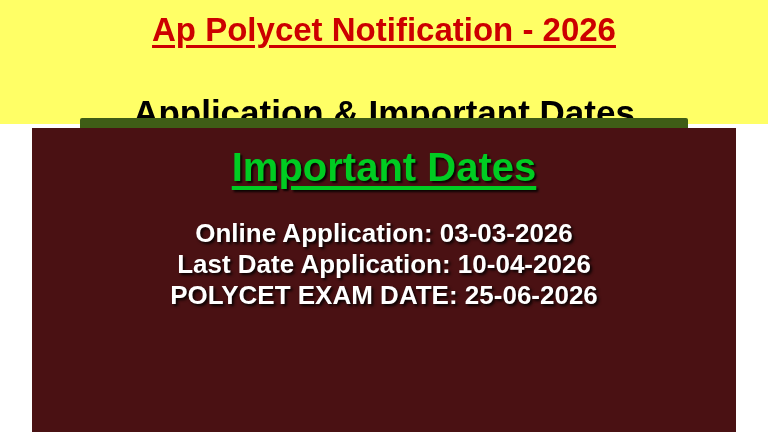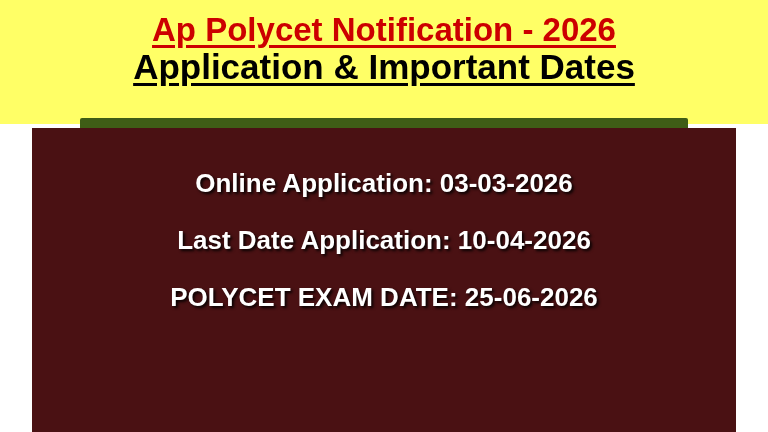--- a/index.html
+++ b/index.html
@@ -26,34 +26,35 @@
     top: 0;
     width: 768px;
     height: 124px;
     background: #ffff66;
     display: flex;
     flex-direction: column;
     align-items: center;
     justify-content: flex-start;
     box-sizing: border-box;
     padding-top: 12px;
+    gap: 32px;
   }
   .header-line1 {
     font-size: 33px;
     font-weight: bold;
     color: #cc0000;
     text-decoration: underline;
     text-underline-offset: 4px;
     letter-spacing: 0px;
     white-space: nowrap;
     line-height: 1.1;
     font-family: "Liberation Sans", sans-serif;
   }
   .header-line2 {
-    margin-top: 0;
+    margin-top: 14px;
     font-size: 35px;
     font-weight: bold;
     color: #000000;
     text-decoration: underline;
     text-underline-offset: 4px;
     white-space: nowrap;
     line-height: 1.1;
     font-family: "Liberation Sans", sans-serif;
   }
   
@@ -86,21 +87,20 @@
     text-decoration: underline;
     text-underline-offset: 5px;
     text-shadow: 2px 2px 2px rgba(0,0,0,0.85);
     line-height: 1.25;
     font-family: "Liberation Sans", sans-serif;
   }
   .dates-list {
     margin-top: 26px;
     display: flex;
     flex-direction: column;
-    gap: 26px;
     align-items: center;
   }
   .date-row {
     font-size: 26px;
     font-weight: bold;
     color: #ffffff;
     white-space: nowrap;
     text-shadow: 2px 2px 3px rgba(0,0,0,0.9);
     font-family: "Liberation Sans", sans-serif;
   }
@@ -124,20 +124,21 @@
     <div class="header-line1">Ap Polycet Notification - 2026</div>
     <div class="header-line2">Application &amp; Important Dates</div>
   </div>
 
   <div class="green-bar"></div>
 
   <div class="side-margin left"></div>
   <div class="side-margin right"></div>
 
   <div class="card">
+    <div class="card-title">Important Dates</div>
 
     <div class="dates-list">
       <div class="date-row">Online Application: 03-03-2026</div>
       <div class="date-row">Last Date Application: 10-04-2026</div>
       <div class="date-row">POLYCET EXAM DATE: 25-06-2026</div>
     </div>
   </div>
 
 </div>
 

